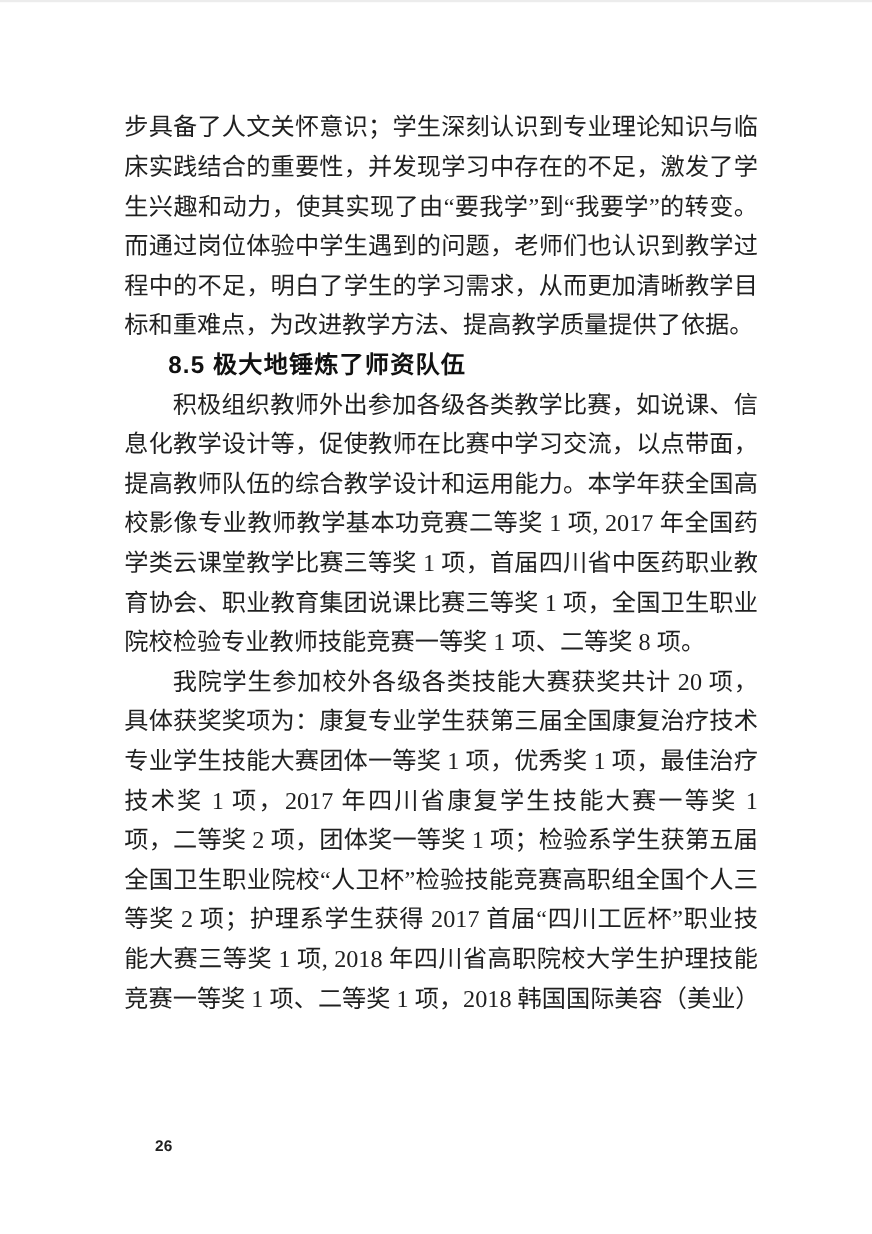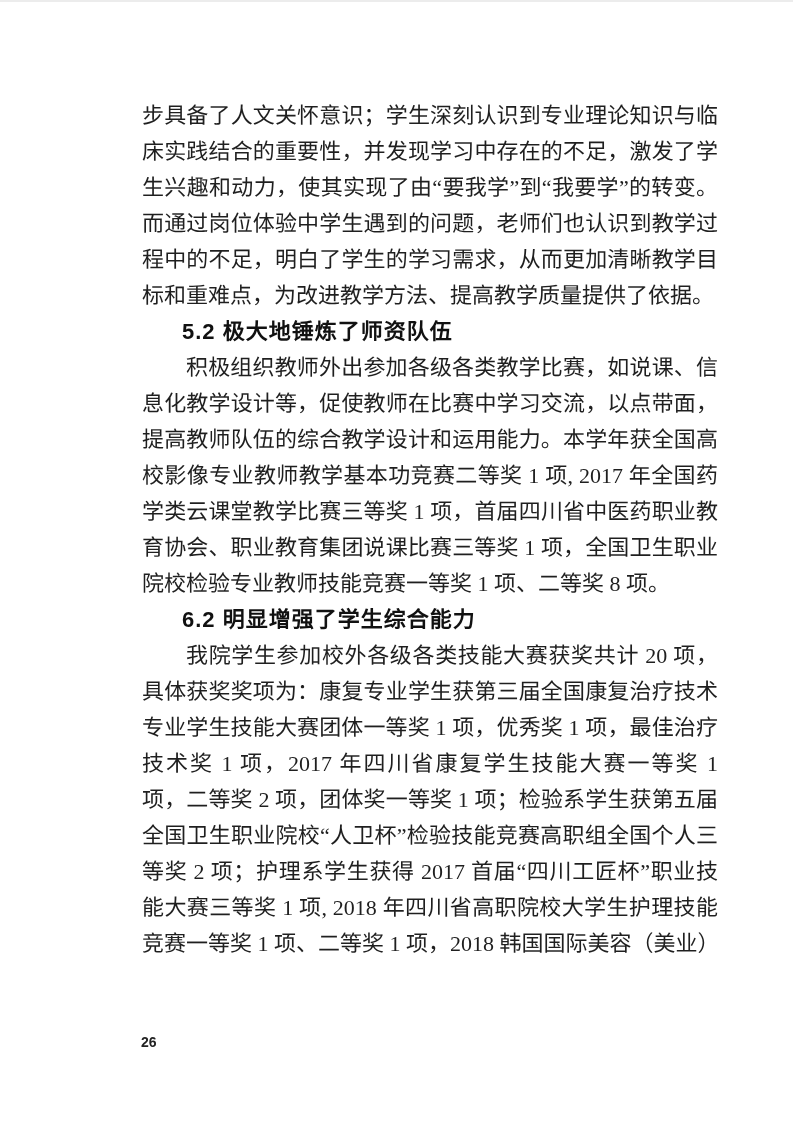--- a/index.html
+++ b/index.html
@@ -20,21 +20,20 @@
   .content {
     position: absolute;
     left: 113px;
     top: 96px;
     width: 576px;
     font-family: "Liberation Serif", "DejaVu Serif", serif;
     font-size: 22px;
     line-height: 36px;
     color: #1f1f1f;
     text-align: justify;
-    margin-left: 29px;
   }
   .para {
     margin: 0;
     text-indent: 2em;
   }
   .para.no-indent {
     text-indent: 0;
   }
   .heading {
     margin: 0;
@@ -59,21 +58,20 @@
     font-weight: bold;
     color: #222222;
   }
 </style>
 </head>
 <body>
 
 <div class="page">
   <main class="content">
     <p class="para no-indent">步具备了人文关怀意识；学生深刻认识到专业理论知识与临床实践结合的重要性，并发现学习中存在的不足，激发了学生兴趣和动力，使其实现了由“要我学”到“我要学”的转变。而通过岗位体验中学生遇到的问题，老师们也认识到教学过程中的不足，明白了学生的学习需求，从而更加清晰教学目标和重难点，为改进教学方法、提高教学质量提供了依据。</p>
-    <h3 class="heading">5.2 极大地锤炼了师资队伍</h3>
+    <h3 class="heading">8.5 极大地锤炼了师资队伍</h3>
     <p class="para">积极组织教师外出参加各级各类教学比赛，如说课、信息化教学设计等，促使教师在比赛中学习交流，以点带面，提高教师队伍的综合教学设计和运用能力。本学年获全国高校影像专业教师教学基本功竞赛二等奖 1 项, 2017 年全国药学类云课堂教学比赛三等奖 1 项，首届四川省中医药职业教育协会、职业教育集团说课比赛三等奖 1 项，全国卫生职业院校检验专业教师技能竞赛一等奖 1 项、二等奖 8 项。</p>
-    <h3 class="heading">6.2 明显增强了学生综合能力</h3>
     <p class="para">我院学生参加校外各级各类技能大赛获奖共计 20 项，具体获奖奖项为：康复专业学生获第三届全国康复治疗技术专业学生技能大赛团体一等奖 1 项，优秀奖 1 项，最佳治疗技术奖 1 项，2017 年四川省康复学生技能大赛一等奖 1 项，二等奖 2 项，团体奖一等奖 1 项；检验系学生获第五届全国卫生职业院校“人卫杯”检验技能竞赛高职组全国个人三等奖 2 项；护理系学生获得 2017 首届“四川工匠杯”职业技能大赛三等奖 1 项, 2018 年四川省高职院校大学生护理技能竞赛一等奖 1 项、二等奖 1 项，2018 韩国国际美容（美业）</p>
   </main>
   <footer class="page-footer">
     <span class="page-number">26</span>
   </footer>
 </div>
 
 </body></html>

